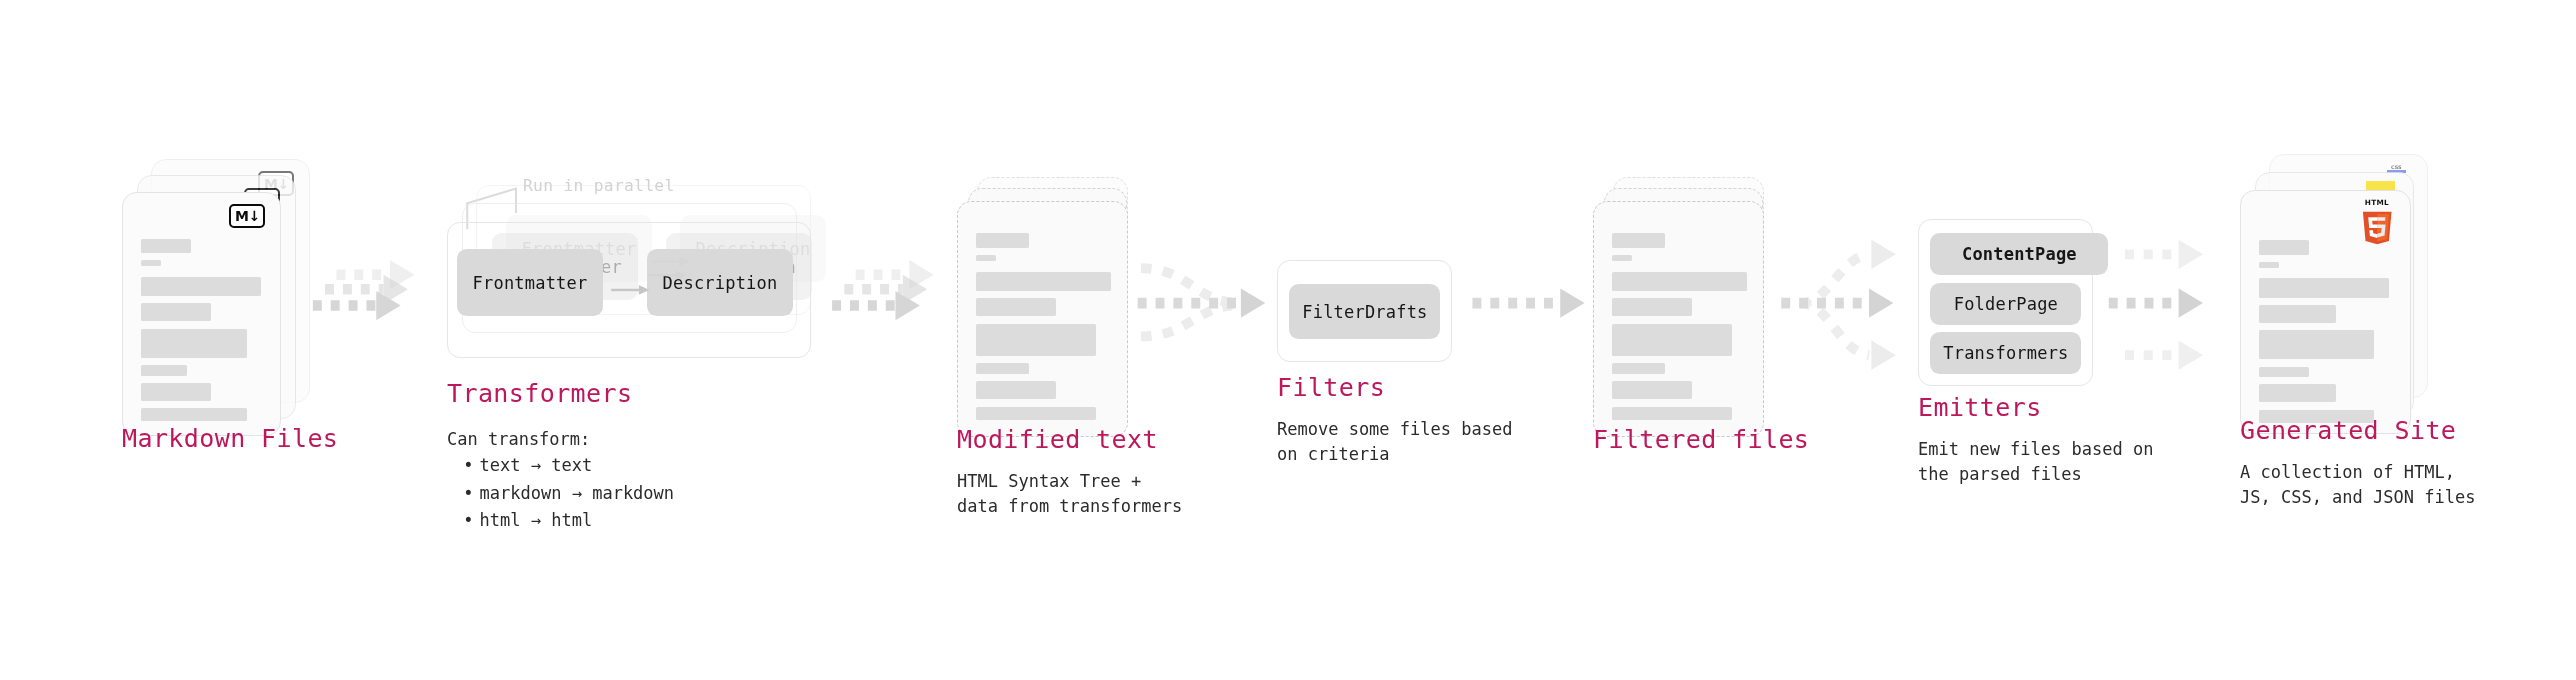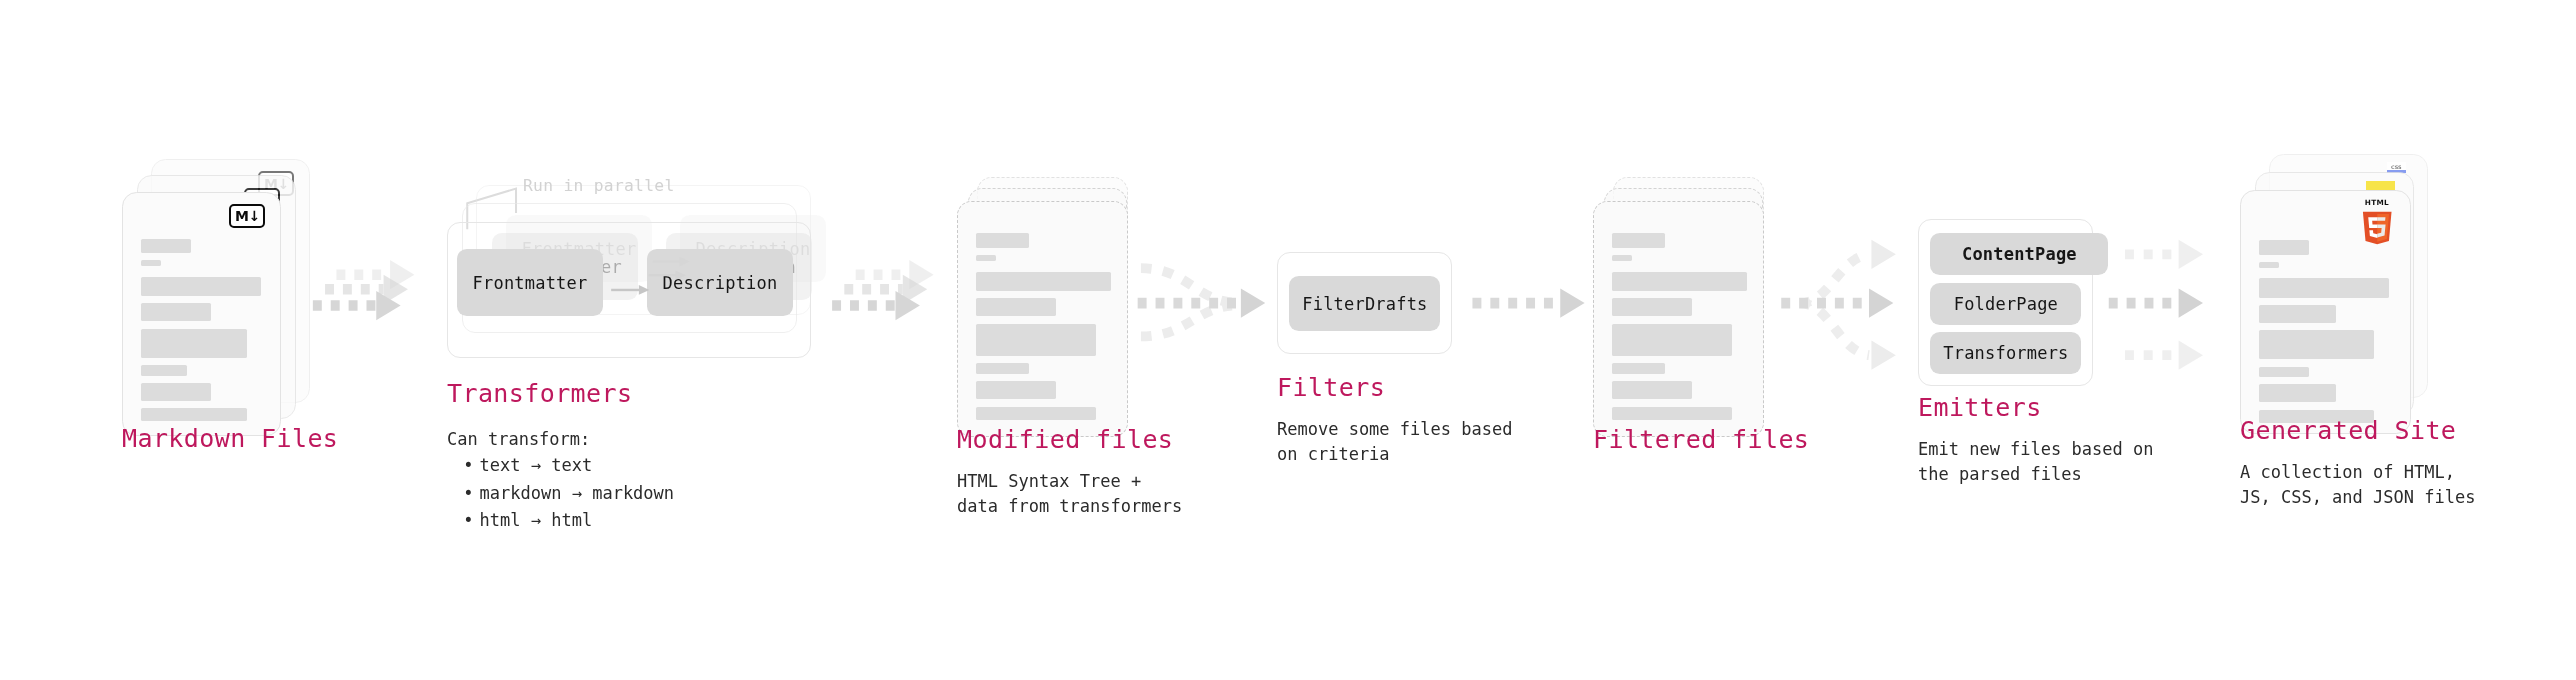--- a/index.html
+++ b/index.html
@@ -409,30 +409,30 @@
           <div class="skel" style="width:80px;  height:18px;"></div>
           <div class="skel" style="width:120px; height:32.5px;"></div>
           <div class="skel" style="width:53px;  height:10.6px;"></div>
           <div class="skel" style="width:80px;  height:18px;"></div>
           <div class="skel" style="width:120px; height:13px;"></div>
         </div>
       </div>
     </div>
 
     <div class="stage-caption" style="top:426px;">
-      <div class="stage-title">Modified files</div>
+      <div class="stage-title">Modified text</div>
       <div class="stage-desc">HTML Syntax Tree +
 data from transformers</div>
     </div>
   </div>
 
   <div class="stage" style="left:1277px;">
 
     <div class="stage-graphic" style="top:252px; width:195px; height:106px;">
-      <div class="group-box" style="left:0px; top:0px; width:175px; height:102px;">
+      <div class="group-box" style="left:0px; top:8px; width:175px; height:102px;">
         <div class="pill" style="left:11.4px; top:23px; width:151px; height:55px;">FilterDrafts</div>
       </div>
     </div>
 
     <div class="stage-caption" style="top:374px;">
       <div class="stage-title">Filters</div>
       <div class="stage-desc">Remove some files based
 on criteria</div>
     </div>
   </div>

